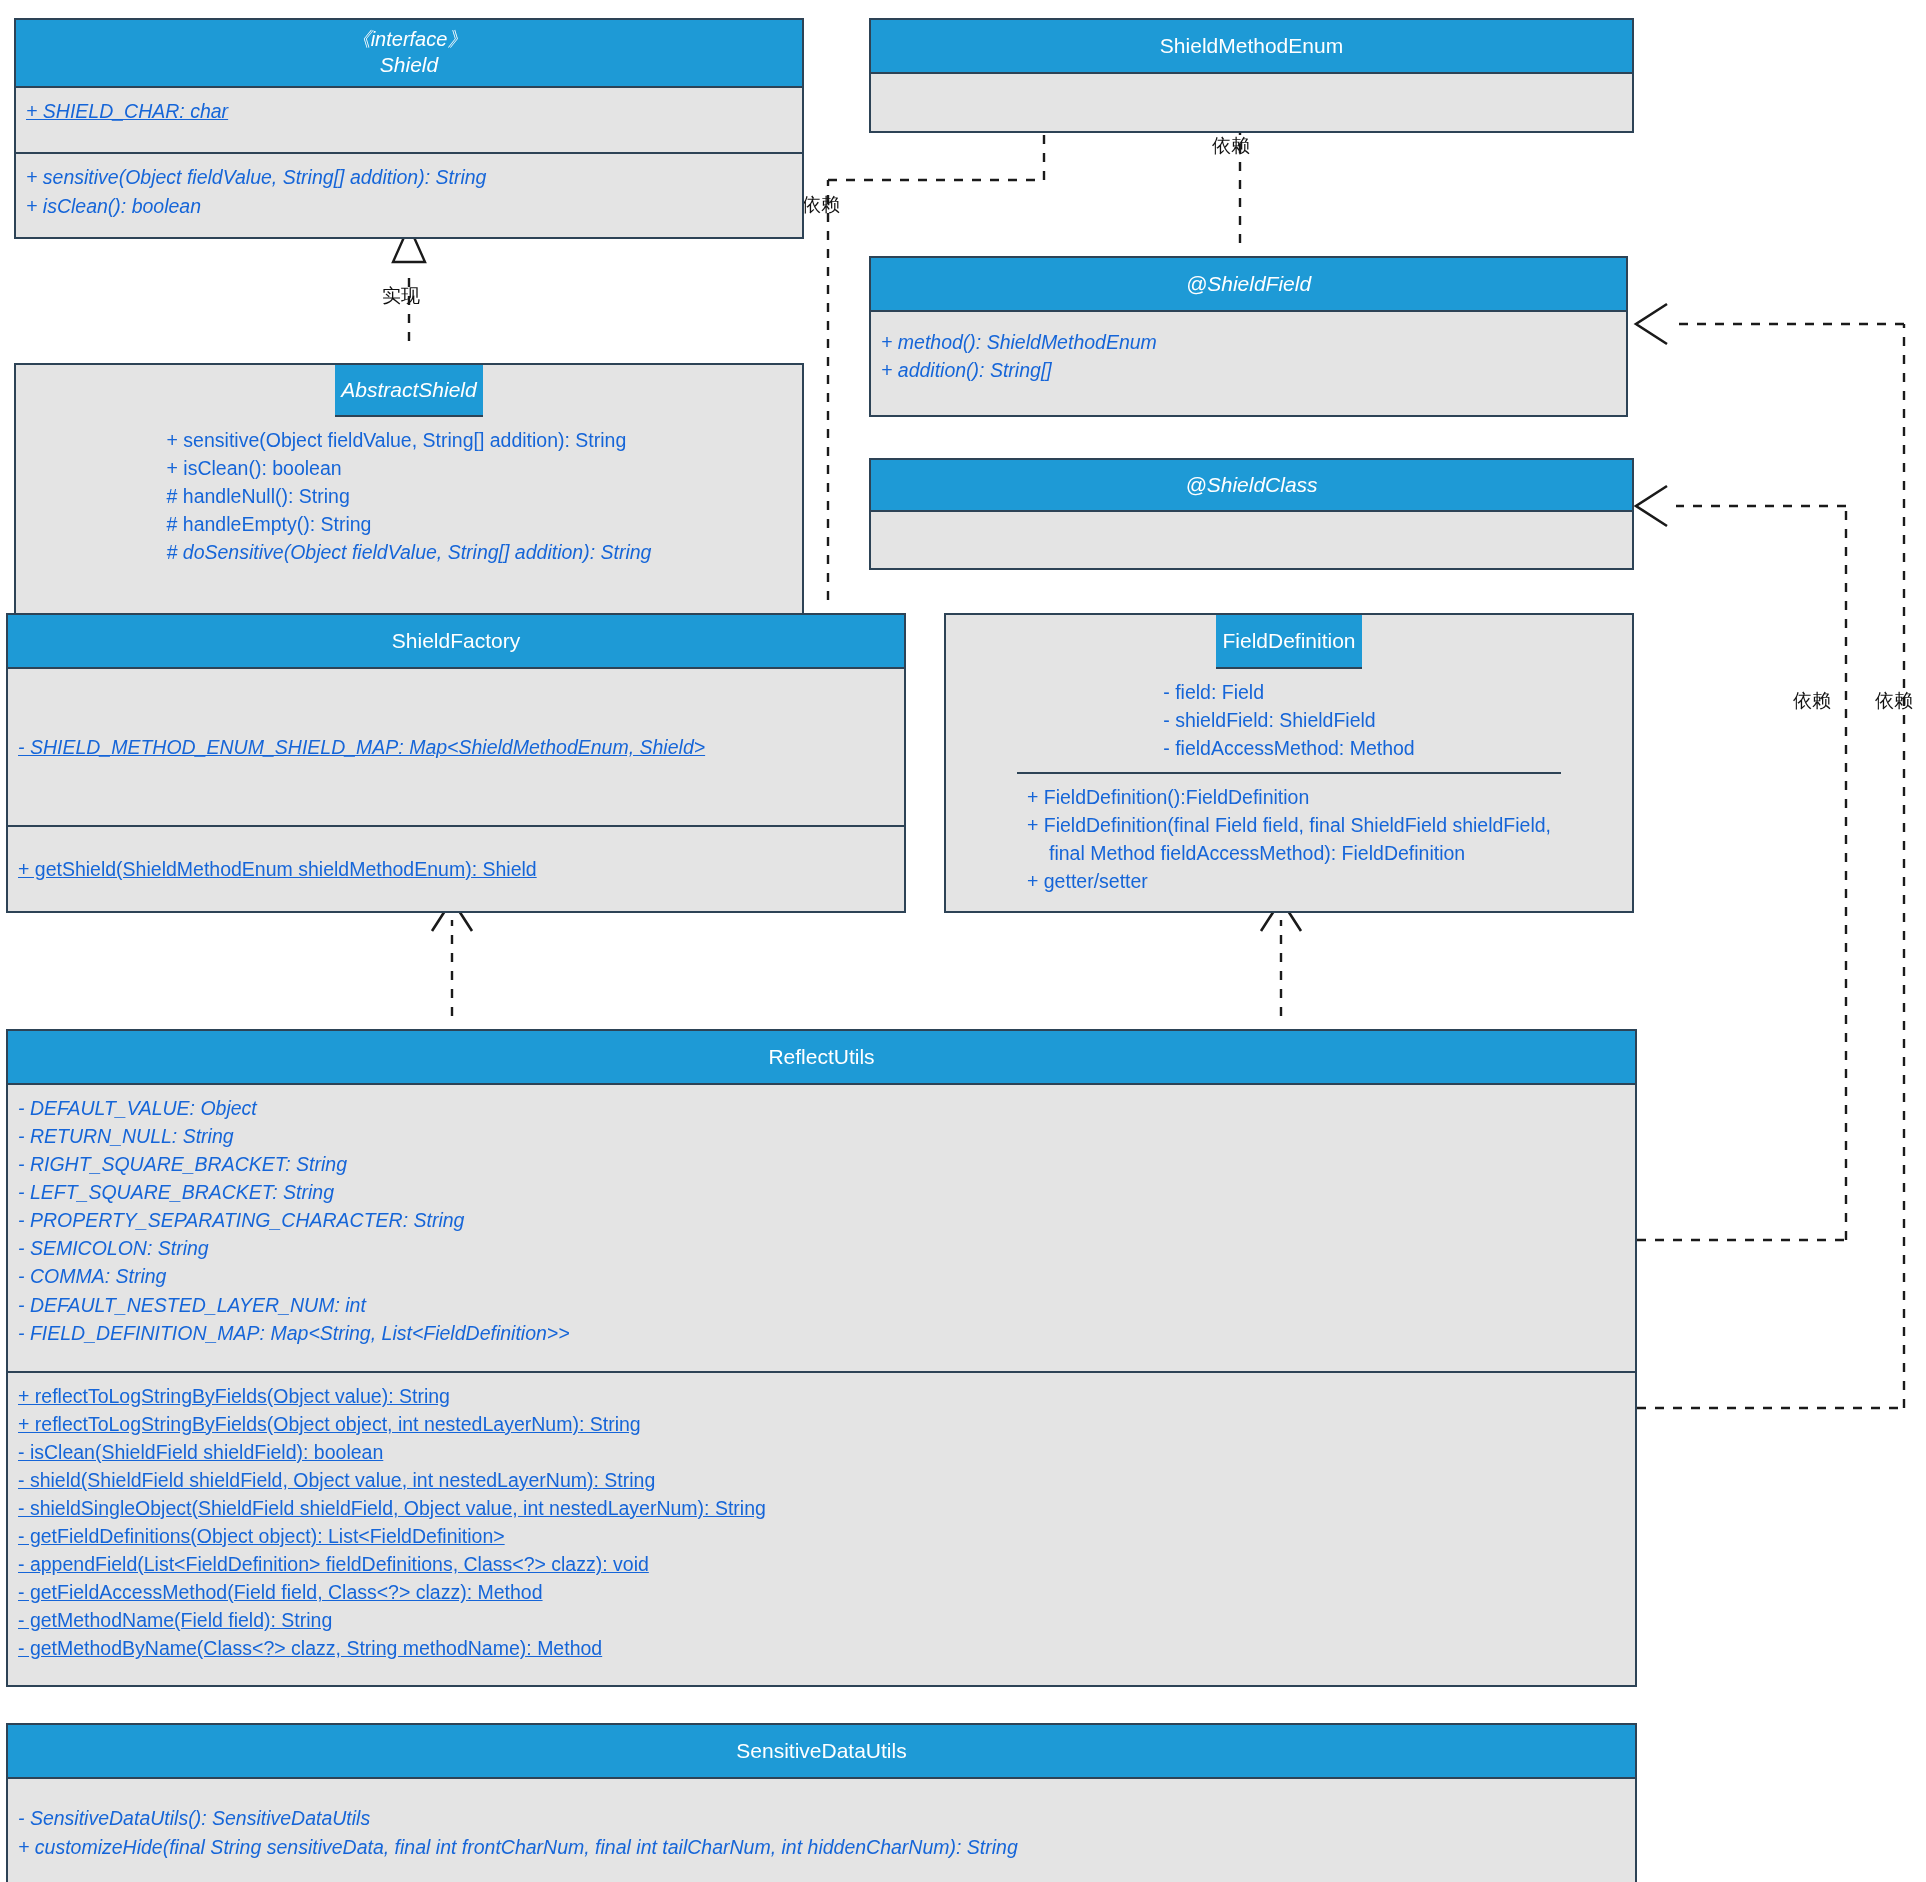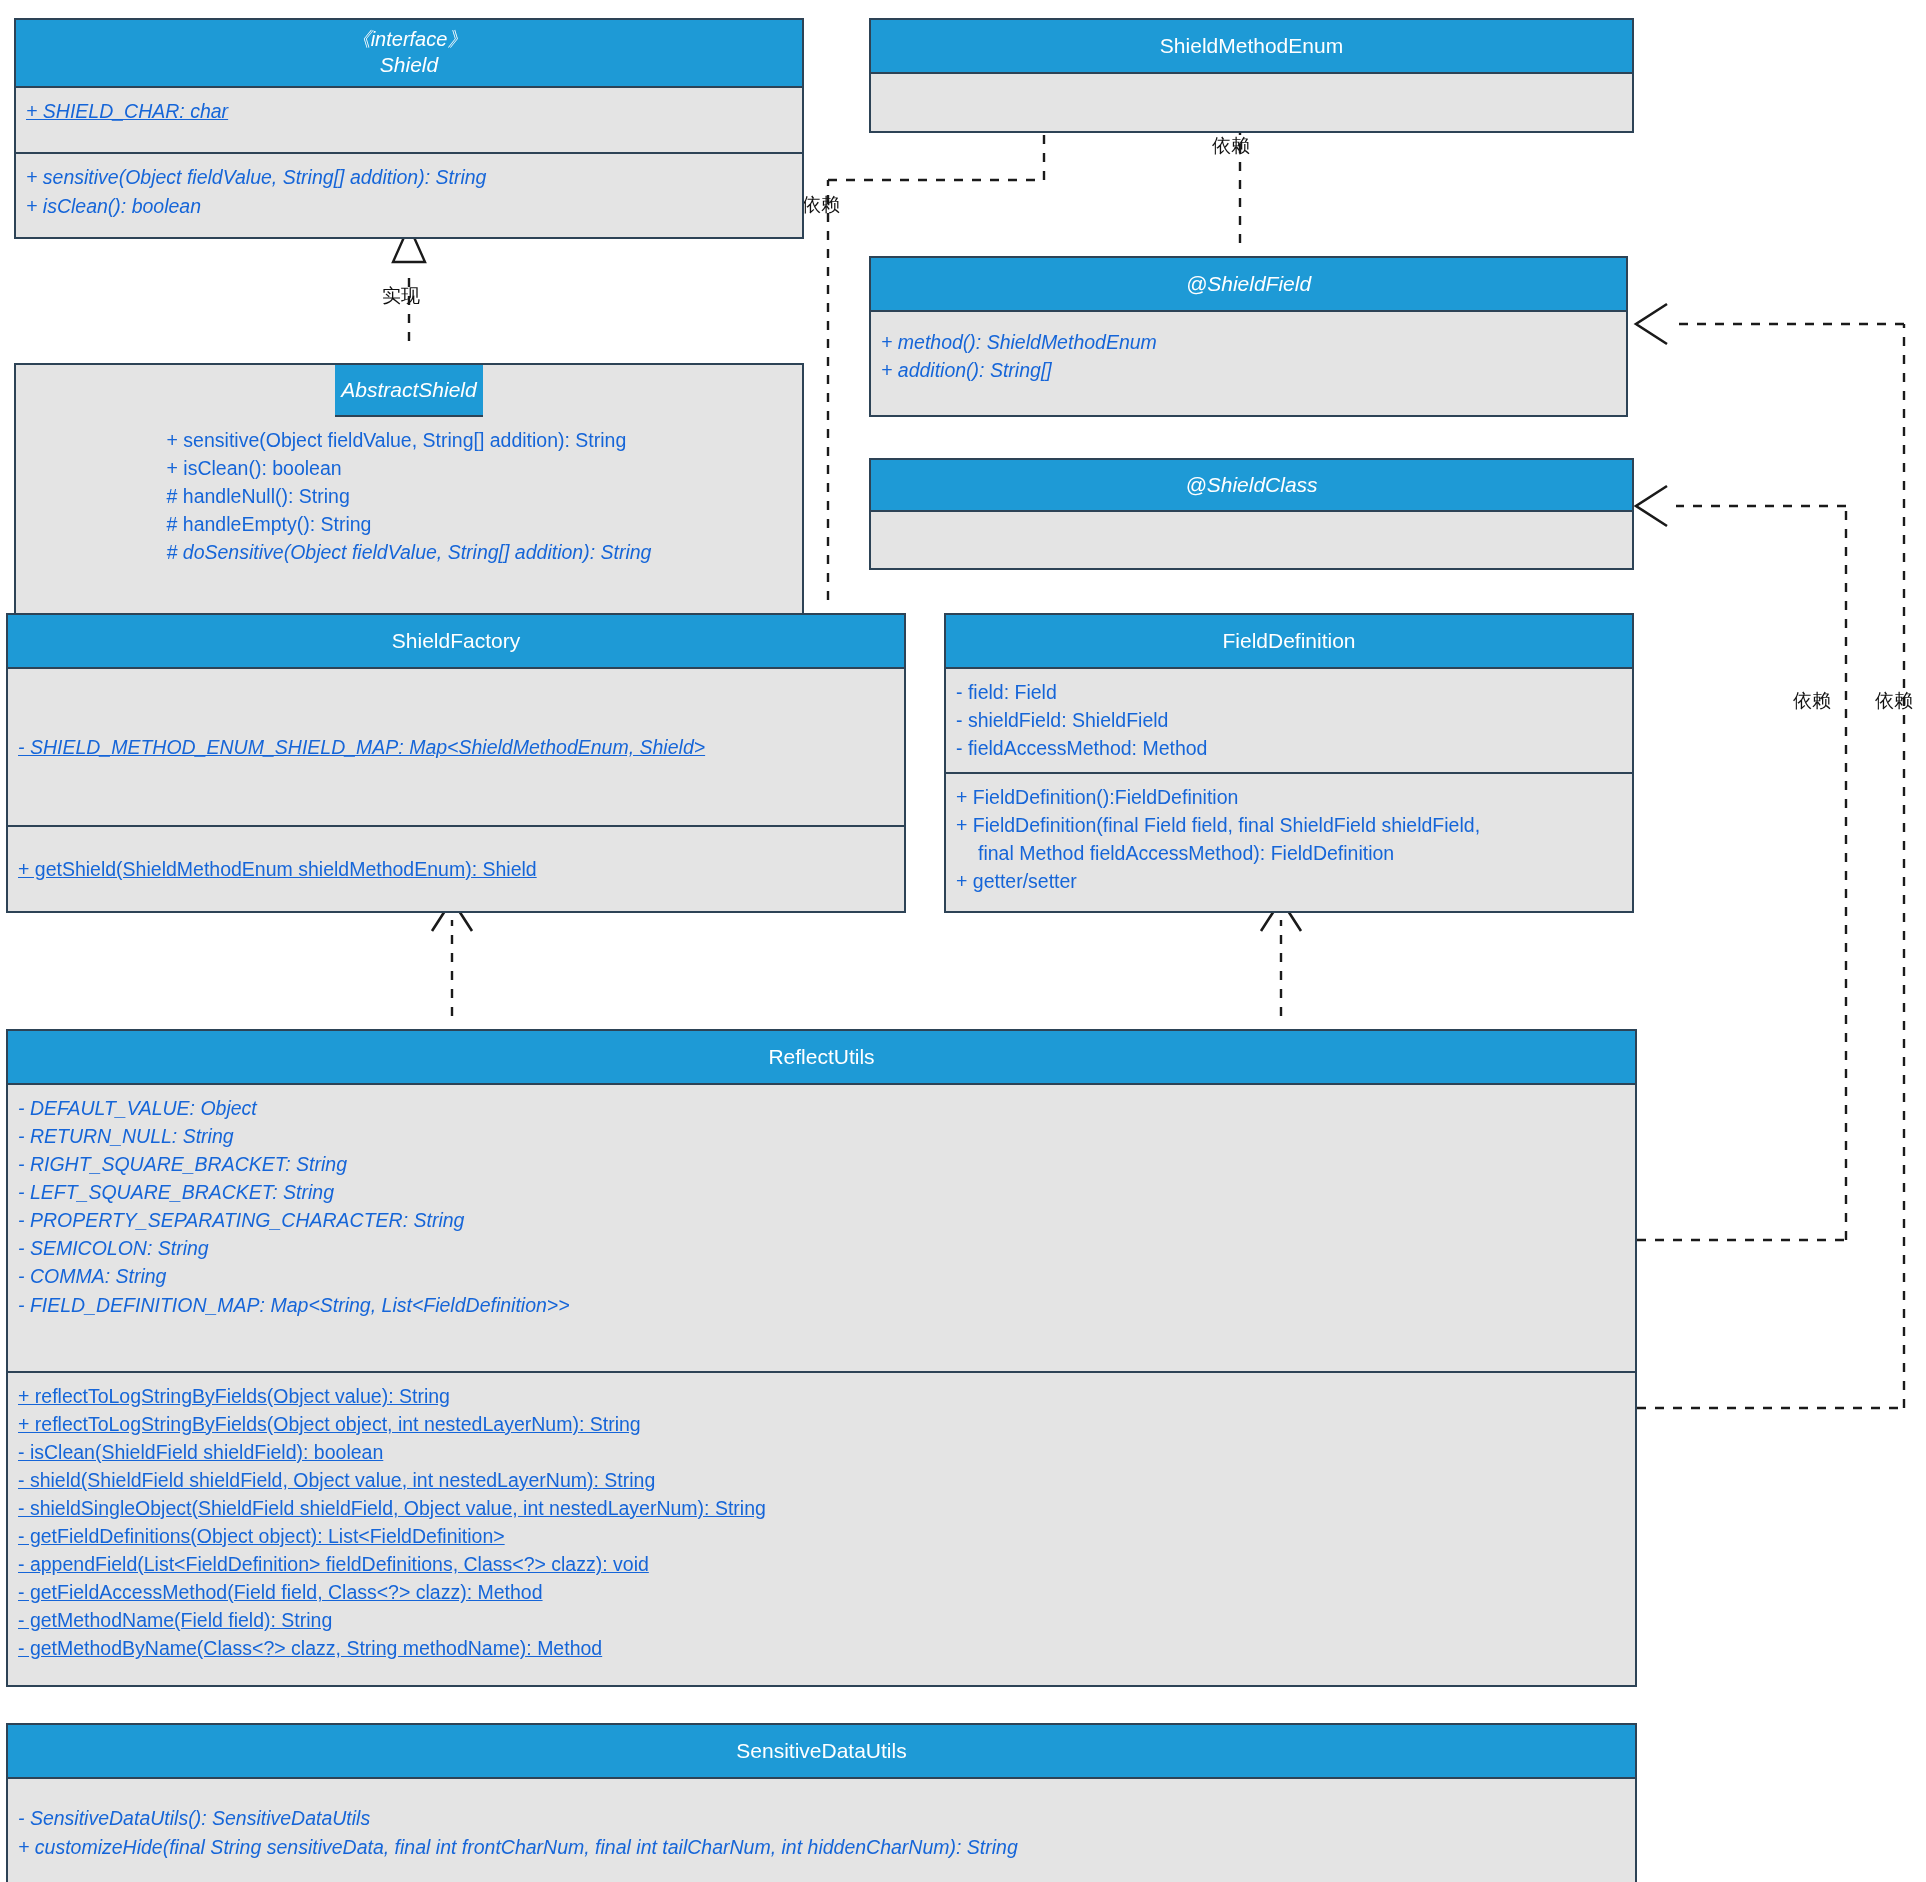--- a/index.html
+++ b/index.html
@@ -165,21 +165,21 @@
       <span class="nm">ShieldFactory</span>
     </div>
     <div class="uml-section" style="height:118px; display:flex; align-items:center;">
       <div class="mem it st">- SHIELD_METHOD_ENUM_SHIELD_MAP: Map&lt;ShieldMethodEnum, Shield&gt;</div>
     </div>
     <div class="uml-section" style="display:flex; align-items:center;">
       <div class="mem st">+ getShield(ShieldMethodEnum shieldMethodEnum): Shield</div>
     </div>
   </div>
 
-  <div class="uml-class" style="left:944px; top:600px; width:690px; height:300px;">
+  <div class="uml-class" style="left:944px; top:600px; width:690px; height:300px;align-items:center;">
     <div class="uml-header" style="height:54px;">
       <span class="nm">FieldDefinition</span>
     </div>
     <div class="uml-section" style="height:96px;">
       <div class="mem">- field: Field</div>
       <div class="mem">- shieldField: ShieldField</div>
       <div class="mem">- fieldAccessMethod: Method</div>
     </div>
     <div class="uml-section">
       <div class="mem">+ FieldDefinition():FieldDefinition</div>
@@ -194,20 +194,21 @@
       <span class="nm">ReflectUtils</span>
     </div>
     <div class="uml-section" style="height:272px;">
       <div class="mem it">- DEFAULT_VALUE: Object</div>
       <div class="mem it">- RETURN_NULL: String</div>
       <div class="mem it">- RIGHT_SQUARE_BRACKET: String</div>
       <div class="mem it">- LEFT_SQUARE_BRACKET: String</div>
       <div class="mem it">- PROPERTY_SEPARATING_CHARACTER: String</div>
       <div class="mem it">- SEMICOLON: String</div>
       <div class="mem it">- COMMA: String</div>
+      <div class="mem it">- DEFAULT_NESTED_LAYER_NUM: int</div>
       <div class="mem it">- FIELD_DEFINITION_MAP: Map&lt;String, List&lt;FieldDefinition&gt;&gt;</div>
     </div>
     <div class="uml-section">
       <div class="mem st">+ reflectToLogStringByFields(Object value): String</div>
       <div class="mem st">+ reflectToLogStringByFields(Object object, int nestedLayerNum): String</div>
       <div class="mem st">- isClean(ShieldField shieldField): boolean</div>
       <div class="mem st">- shield(ShieldField shieldField, Object value, int nestedLayerNum): String</div>
       <div class="mem st">- shieldSingleObject(ShieldField shieldField, Object value, int nestedLayerNum): String</div>
       <div class="mem st">- getFieldDefinitions(Object object): List&lt;FieldDefinition&gt;</div>
       <div class="mem st">- appendField(List&lt;FieldDefinition&gt; fieldDefinitions, Class&lt;?&gt; clazz): void</div>

